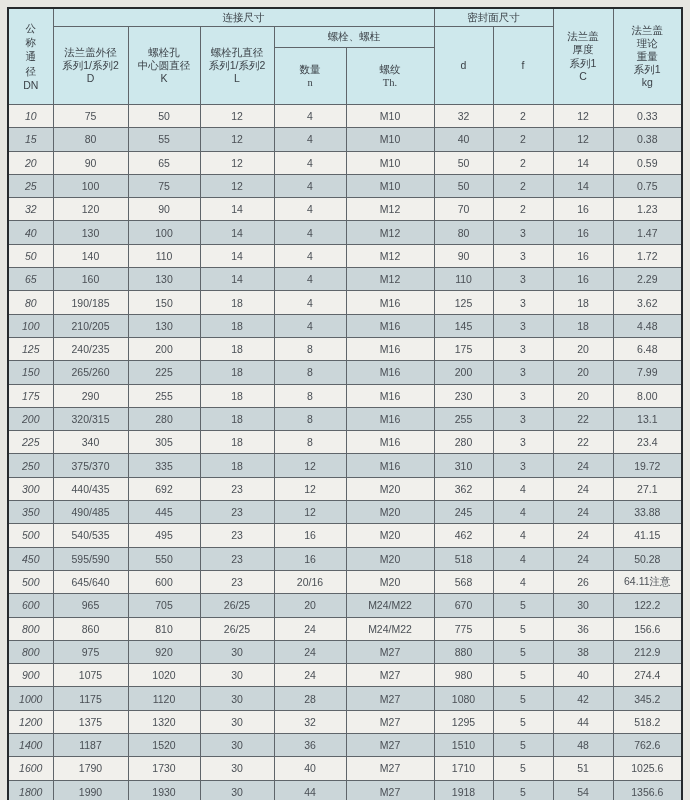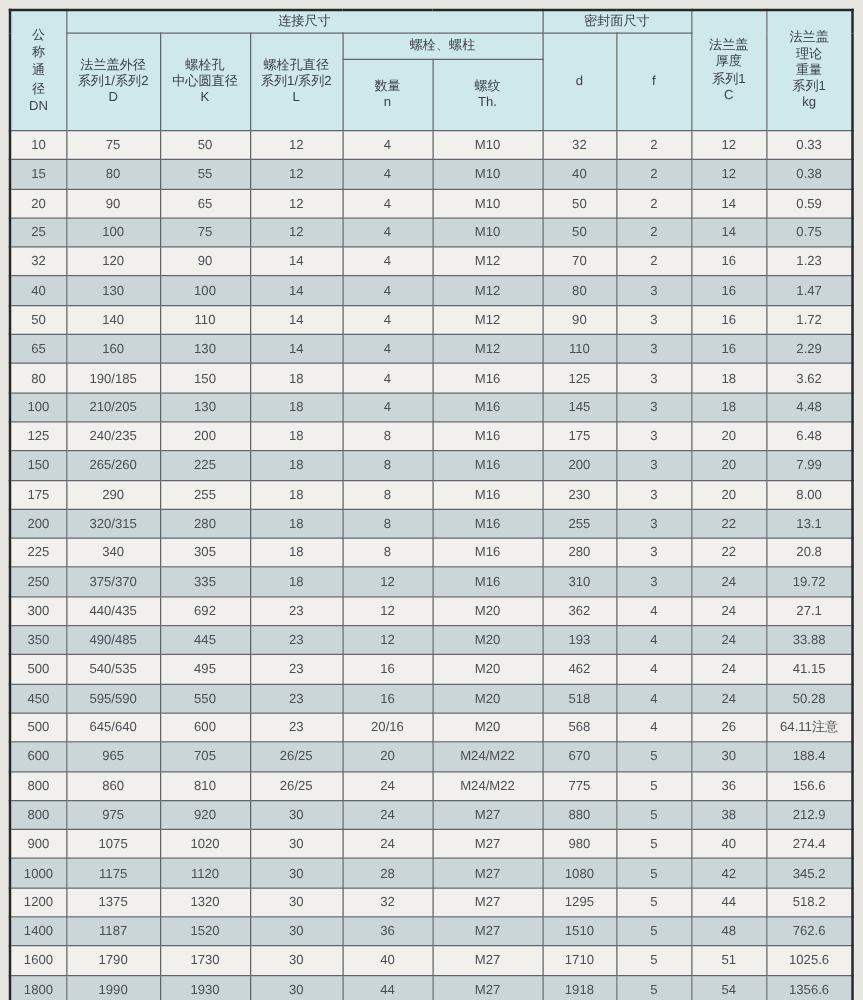--- a/index.html
+++ b/index.html
@@ -32,33 +32,33 @@
   thead th {
     background: #cee8ec;
     font-weight: normal;
     font-size: 10.5px;
     line-height: 1.25;
     white-space: pre-line;
     color: #3c4248;
   }
   thead tr.h1 th { height: 17px; }
   thead tr.h2 th { height: 20px; margin-left: 14px; }
-  thead tr.h3 th { height: 56px; }
+  thead tr.h3 th { height: 56px; font-family: Liberation Serif, serif; }
   th.dn-head {
     font-size: 10.5px;
     line-height: 1.35;
   }
   tbody td {
     font-size: 10.5px;
     height: 22.3px;
     background: #f1f0ec;
     color: #4a4f55;
   }
   tbody tr.alt td { background: #cbd6d9; }
-  tbody tr td:first-child { font-size: 10.5px; }
+  tbody tr td:first-child { font-size: 10.5px; font-style: italic; }
 </style>
 </head>
 <body>
 
 <div class="page">
   <table class="spec">
     <colgroup>
       <col style="width:45px">
       <col style="width:75px">
       <col style="width:72px">
@@ -282,21 +282,21 @@
         <tr>
           <td>225</td>
           <td>340</td>
           <td>305</td>
           <td>18</td>
           <td>8</td>
           <td>M16</td>
           <td>280</td>
           <td>3</td>
           <td>22</td>
-          <td>20.8</td>
+          <td>23.4</td>
         </tr>
         <tr class="alt">
           <td>250</td>
           <td>375/370</td>
           <td>335</td>
           <td>18</td>
           <td>12</td>
           <td>M16</td>
           <td>310</td>
           <td>3</td>
@@ -315,21 +315,21 @@
           <td>24</td>
           <td>27.1</td>
         </tr>
         <tr class="alt">
           <td>350</td>
           <td>490/485</td>
           <td>445</td>
           <td>23</td>
           <td>12</td>
           <td>M20</td>
-          <td>193</td>
+          <td>245</td>
           <td>4</td>
           <td>24</td>
           <td>33.88</td>
         </tr>
         <tr>
           <td>500</td>
           <td>540/535</td>
           <td>495</td>
           <td>23</td>
           <td>16</td>
@@ -366,21 +366,21 @@
         <tr class="alt">
           <td>600</td>
           <td>965</td>
           <td>705</td>
           <td>26/25</td>
           <td>20</td>
           <td>M24/M22</td>
           <td>670</td>
           <td>5</td>
           <td>30</td>
-          <td>188.4</td>
+          <td>122.2</td>
         </tr>
         <tr>
           <td>800</td>
           <td>860</td>
           <td>810</td>
           <td>26/25</td>
           <td>24</td>
           <td>M24/M22</td>
           <td>775</td>
           <td>5</td>

